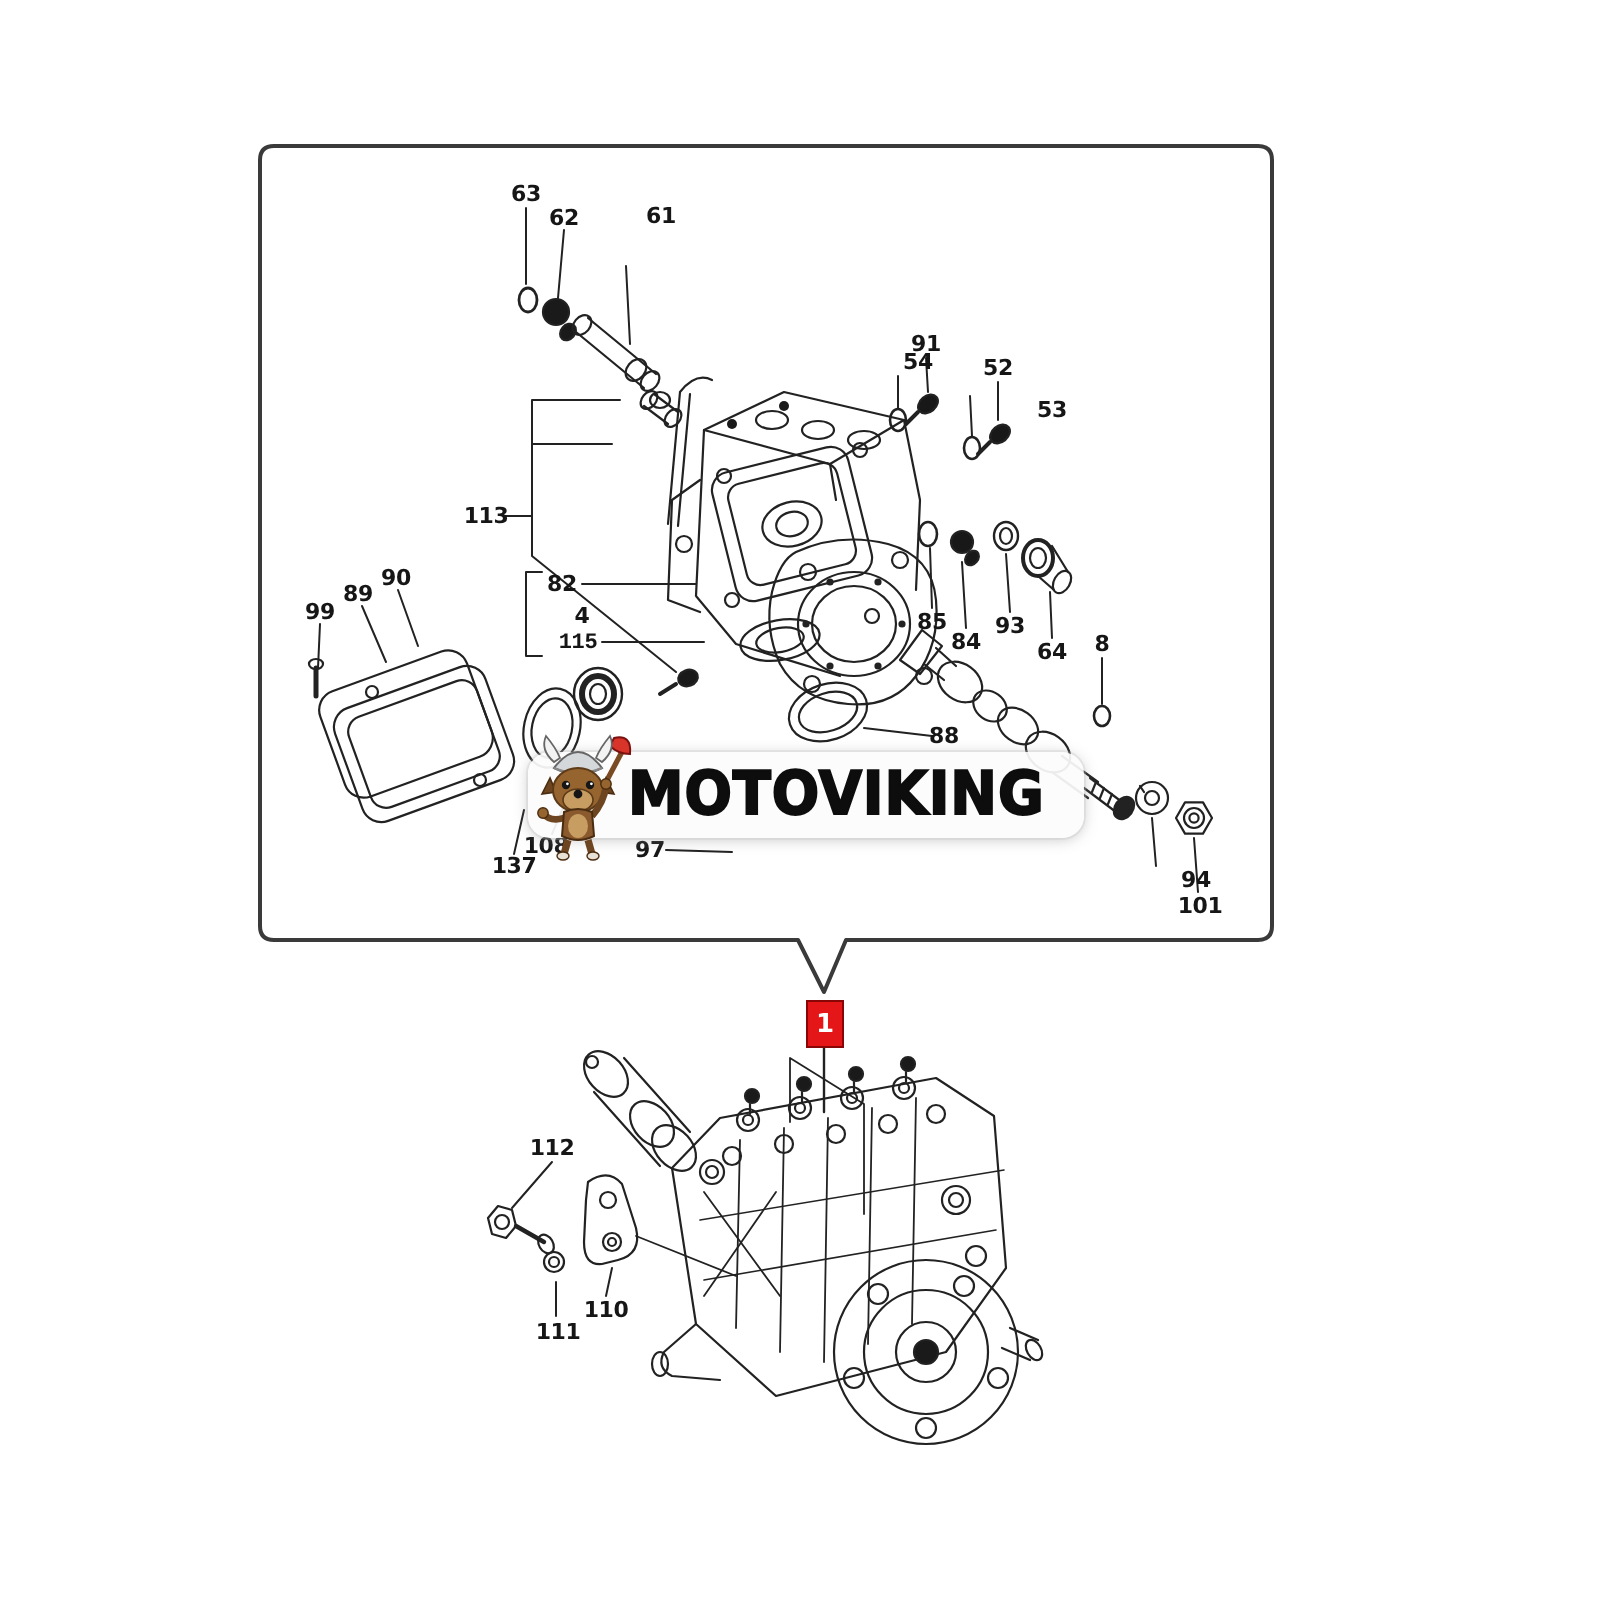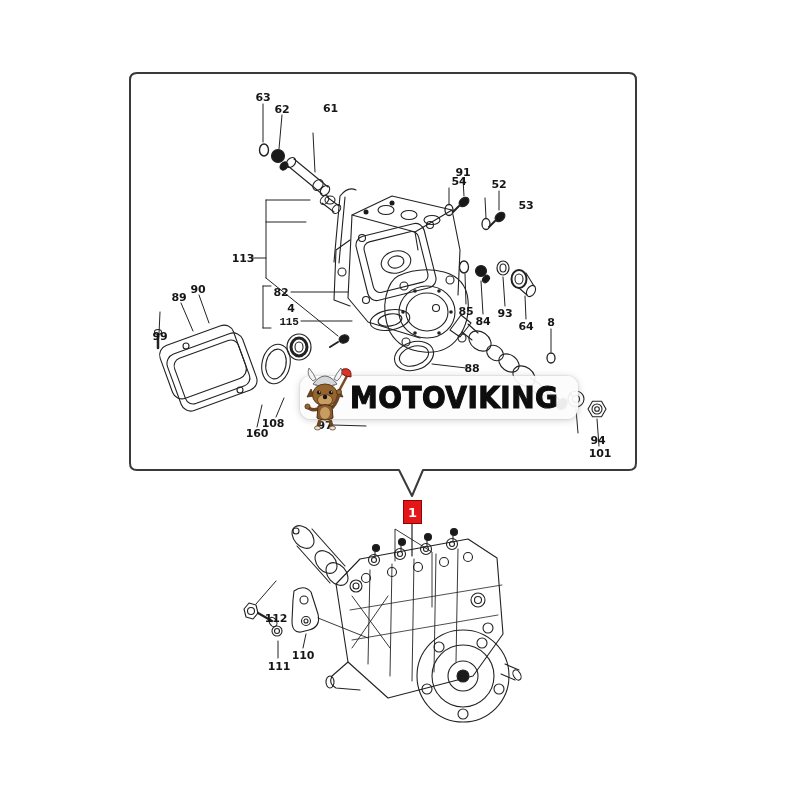--- a/index.html
+++ b/index.html
@@ -10,21 +10,20 @@
   #stage{position:absolute;inset:0;width:800px;height:800px;}
   svg.art{position:absolute;left:0;top:0;z-index:1;}
   .plabel{
     position:absolute;z-index:2;transform:translate(-50%,-50%);
     font-size:11px;font-weight:700;color:#161616;letter-spacing:-0.2px;white-space:nowrap;
   }
   #watermark{
     position:absolute;left:264px;top:376px;width:278px;height:43px;z-index:4;
     background:rgba(252,252,252,0.93);border-radius:11px;
     box-shadow:0 0 0 1px rgba(190,190,190,0.25),0 1px 7px rgba(140,140,140,0.45);
-    margin-left:36px;
   }
   #brand-text{
     position:absolute;left:50px;top:0;height:43px;line-height:44px;display:inline-block;
     font-weight:700;font-size:30px;color:#0d0d0d;letter-spacing:0.5px;
     -webkit-text-stroke:1.1px #0d0d0d;transform:scaleX(0.93);transform-origin:left center;
     white-space:nowrap;
   }
   #mascot{position:absolute;left:1px;top:-11px;z-index:5;}
   #callout-box{
     position:absolute;left:403px;top:500px;width:19px;height:24px;z-index:6;
@@ -301,37 +300,37 @@
       <span class="plabel" style="left: 282px; top: 109px;">62</span>
       <span class="plabel" style="left: 313px; top: 108px; padding-left: 35px;">61</span>
       <span class="plabel" style="left: 449px; top: 181px; padding-left: 20px;">54</span>
       <span class="plabel" style="left: 463px; top: 172px;">91</span>
       <span class="plabel" style="left: 485px; top: 205px; margin-left: 41px;">53</span>
       <span class="plabel" style="left: 499px; top: 184px; text-align: right;">52</span>
       <span class="plabel" style="left: 243px; top: 258px;">113</span>
       <span class="plabel" style="left: 281px; top: 292px;">82</span>
       <span class="plabel" style="left: 291px; top: 308px;">4</span>
       <span class="plabel" style="left: 289px; top: 322px; font-family: Liberation Mono, monospace;">115</span>
-      <span class="plabel" style="left: 160px; top: 306px; margin-top: 30px;">99</span>
+      <span class="plabel" style="left: 160px; top: 306px;">99</span>
       <span class="plabel" style="left: 179px; top: 297px;">89</span>
       <span class="plabel" style="left: 198px; top: 289px;">90</span>
       <span class="plabel" style="left: 466px; top: 311px;">85</span>
       <span class="plabel" style="left: 483px; top: 321px;">84</span>
       <span class="plabel" style="left: 505px; top: 313px;">93</span>
       <span class="plabel" style="left: 526px; top: 326px;">64</span>
       <span class="plabel" style="left: 551px; top: 322px;">8</span>
       <span class="plabel" style="left: 472px; top: 368px;">88</span>
       <span class="plabel" style="left: 325px; top: 425px;">97</span>
-      <span class="plabel" style="left: 257px; top: 433px;">160</span>
+      <span class="plabel" style="left: 257px; top: 433px;">137</span>
       <span class="plabel" style="left: 273px; top: 423px;">108</span>
       <span class="plabel" style="left: 578px; top: 440px; margin-left: 20px;">94</span>
       <span class="plabel" style="left: 600px; top: 453px;">101</span>
     </div>
   <div id="labels-lower">
-      <span class="plabel" style="left: 276px; top: 574px; margin-top: 44px;">112</span>
+      <span class="plabel" style="left: 276px; top: 574px;">112</span>
       <span class="plabel" style="left: 303px; top: 655px;">110</span>
       <span class="plabel" style="left: 279px; top: 666px;">111</span>
     </div>
 
   <div id="watermark">
     <svg id="mascot" width="52" height="66" viewBox="0 0 52 66">
 
       <path d="M38,26 L47,9" stroke="#7a4a22" stroke-width="2.6" fill="none"></path>
       <path d="M42,4 Q51,2 50,12 Q44,12 40,8 Z" fill="#d8342a" stroke="#7a1010" stroke-width="1"></path>
 

